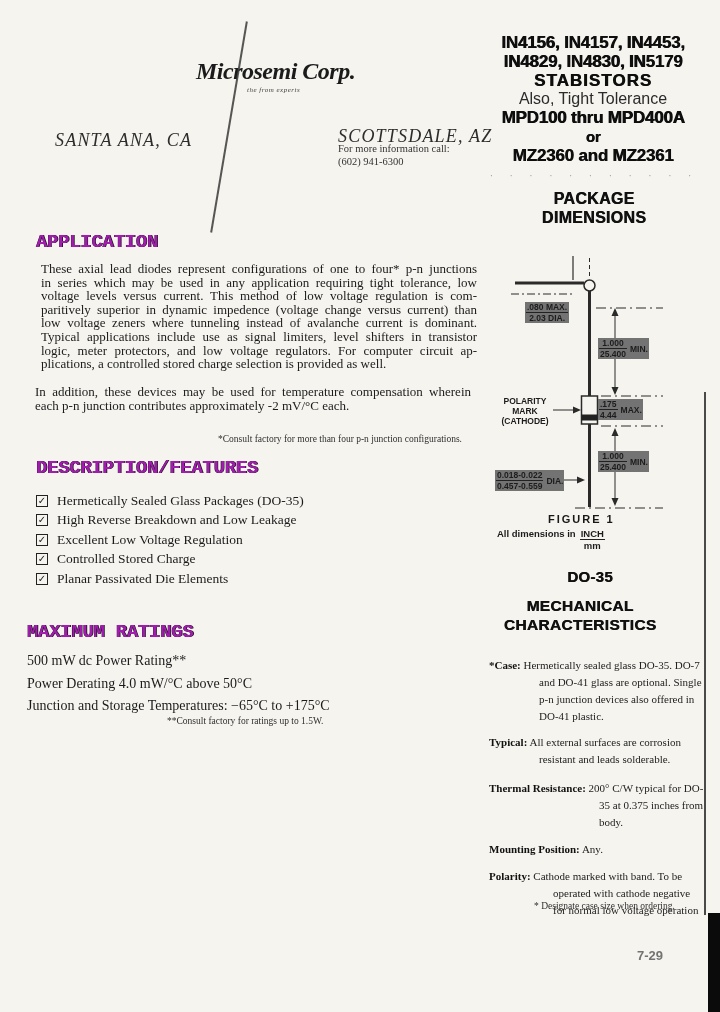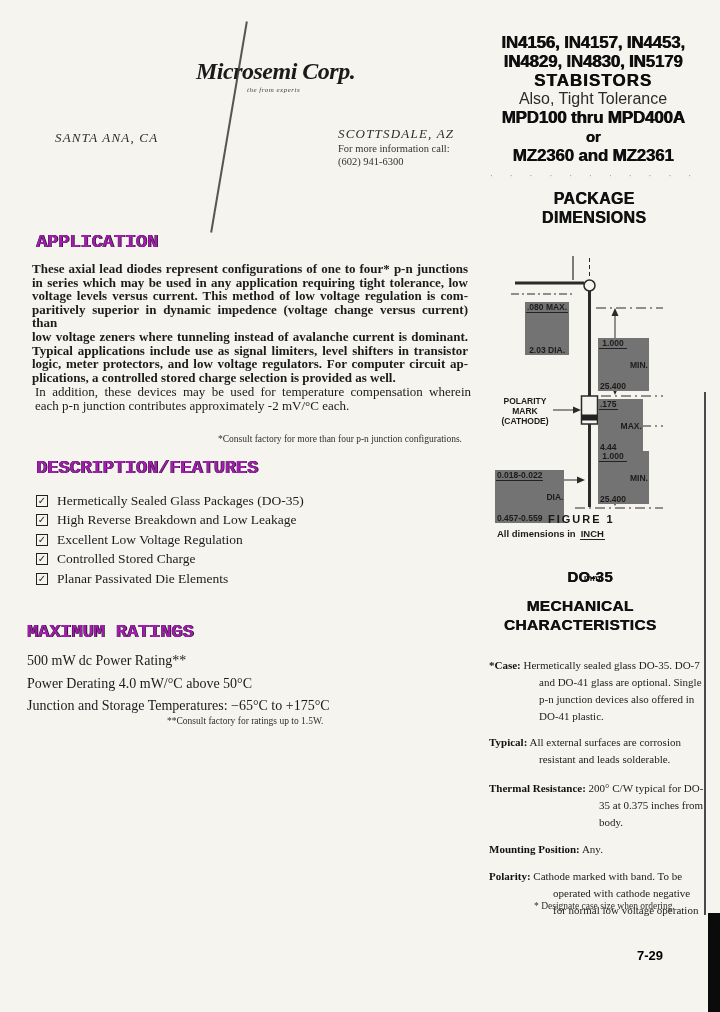--- a/index.html
+++ b/index.html
@@ -19,21 +19,21 @@
   }
   .h-col {
     font-family:"Liberation Sans", sans-serif; font-weight:bold;
     font-size:16px; letter-spacing:0.3px; color:#111; text-align:center;
     line-height:19px; text-shadow:0.5px 0 #111;
   }
 
   
   .logo-company { font-style:italic; font-weight:bold; font-size:24px; letter-spacing:-0.5px; white-space:nowrap; }
   .logo-tagline { font-style:italic; font-size:7px; color:#444; letter-spacing:0.5px; }
-  .addr { font-style:italic; font-size:13px; letter-spacing:1.2px; color:#2d2d2d; white-space:nowrap; }
+  .addr { font-style:italic; font-size:18px; letter-spacing:1.2px; color:#2d2d2d; white-space:nowrap; }
   .contact { font-size:10.5px; color:#333; line-height:13px; white-space:nowrap; }
   .pen-line { width:2px; background:#3a3a3a; opacity:0.85; transform:rotate(9.6deg); }
 
   
   .hdr-block { width:232px; text-align:center; font-family:"Liberation Sans", sans-serif; color:#0e0e0e; }
   .hdr-bold { font-weight:bold; font-size:17px; line-height:19px; letter-spacing:-0.2px; text-shadow:0.6px 0 #0e0e0e; white-space:nowrap; }
   .hdr-stab { font-weight:bold; font-size:17px; line-height:19px; letter-spacing:1px; text-shadow:0.6px 0 #0e0e0e; }
   .hdr-light { font-weight:normal; font-size:16px; line-height:18px; color:#2b2b2b; }
   .scan-dots { color:#9a9a94; font-size:10px; letter-spacing:7px; text-align:center; white-space:nowrap; }
 
@@ -53,39 +53,39 @@
 
   
   .fig-wrap { width:215px; height:300px; }
   .dim {
     position:absolute; display:flex; align-items:center; gap:3px;
     font-family:"Liberation Sans", sans-serif; font-size:8.5px; font-weight:bold;
     color:#1c1c1c; background:#737373; padding:0 1px; white-space:nowrap;
   }
   .fr { display:inline-block; text-align:center; }
   .fr .t { display:block; border-bottom:1px solid #222; padding:0 1px; }
-  .fr .b { display:block; padding:0 1px;margin-top:32px; }
+  .fr .b { display:block; padding:0 1px; }
   .pol-label {
     position:absolute; font-family:"Liberation Sans", sans-serif; font-size:8.5px;
     font-weight:bold; text-align:center; line-height:10px; color:#1c1c1c; width:56px;
     background:#f5f4ef;
   }
   .fig-caption { font-family:"Liberation Sans", sans-serif; font-weight:bold; font-size:11px; letter-spacing:2px; color:#181818; }
   .dims-note { display:flex; align-items:flex-start; gap:4px; font-family:"Liberation Sans", sans-serif; font-weight:bold; font-size:9.5px; color:#1c1c1c; }
 
   
   .mech-block { width:216px; font-size:11px; line-height:17px; color:#222; }
   .entry { margin-bottom:9px; }
   .entry b { font-weight:bold; color:#111; }
   .e-case, .e-finish { padding-left:50px; text-indent:-50px; }
   .e-thermal { padding-left:110px; text-indent:-110px; }
   .e-mount { padding-left:0; text-indent:0; }
   .e-polarity { padding-left:64px; text-indent:-64px; }
 
-  .page-num { font-family:"Liberation Sans", sans-serif; font-weight:bold; font-size:13px; color:#000000; }
+  .page-num { font-family:"Liberation Sans", sans-serif; font-weight:bold; font-size:13px; color:#737373; }
 
   .edge-thin { width:1.5px; background:#4a4a4a; }
   .edge-bar { background:#0b0b0b; }
 
   svg .ink { stroke:#2a2a2a; fill:none; }
 </style>
 </head>
 <body>
 
 <div class="page">
@@ -109,21 +109,21 @@
     <div class="hdr-bold">MZ2360 and MZ2361</div>
   </div>
   <div class="abs scan-dots" style="left:480px; top:170px; width:228px;">· ·   ·  ·   ·   · ·   ·   ·  · ·</div>
 
   <div class="abs h-col" style="left:480px; top:189px; width:228px;">
     <div>PACKAGE</div>
     <div>DIMENSIONS</div>
   </div>
 
   <div class="abs h-big" style="left:36px; top:231px;">APPLICATION</div>
-  <div class="abs" style="left:32px; top:262px;font-weight:bold;">
+  <div class="abs" style="left:41px; top:262px;">
     <div class="pline">These axial lead diodes represent configurations of one to four* p-n junctions</div>
     <div class="pline">in series which may be used in any application requiring tight tolerance, low</div>
     <div class="pline">voltage levels versus current. This method of low voltage regulation is com-</div>
     <div class="pline">paritively superior in dynamic impedence (voltage change versus current) than</div>
     <div class="pline">low voltage zeners where tunneling instead of avalanche current is dominant.</div>
     <div class="pline">Typical applications include use as signal limiters, level shifters in transistor</div>
     <div class="pline">logic, meter protectors, and low voltage regulators. For computer circuit ap-</div>
     <div class="pline plast">plications, a controlled stored charge selection is provided as well.</div>
   </div>
   <div class="abs" style="left:35px; top:385px;">

